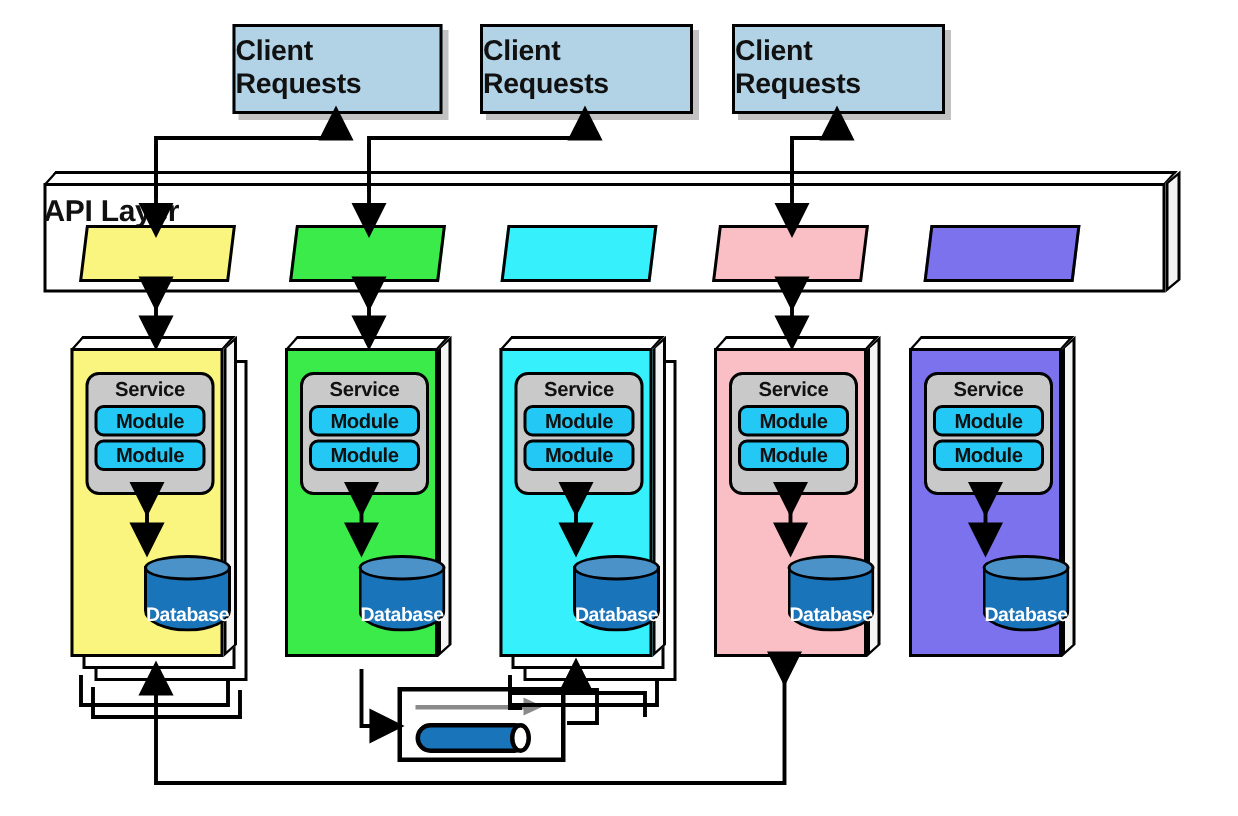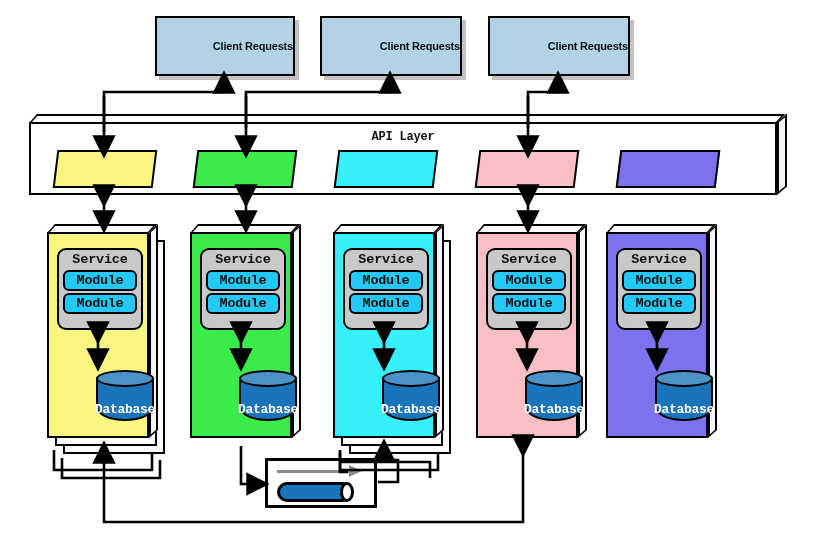--- a/index.html
+++ b/index.html
@@ -11,59 +11,59 @@
   #stage{position:absolute;left:0;top:0;width:825px;height:544px;}
 
   
   #wires{position:absolute;left:0;top:0;width:825px;height:544px;pointer-events:none;}
 
   
   .client-box{
     position:absolute;background:#b2d3e6;border:2.5px solid #000;
     box-shadow:4px 4px 0 rgba(120,120,120,.45);
     display:flex;align-items:center;justify-content:flex-end;
-    font-size:11px;font-weight:700;color:#111;letter-spacing:-.2px;
+    font-size:19px;font-weight:700;color:#111;letter-spacing:-.2px;
     box-sizing:border-box;
   }
 
   
   #api-layer{position:absolute;left:29px;top:114px;width:766px;height:89px;}
   .api-slab{
     position:absolute;left:0;top:8px;width:748px;height:73px;
     background:#fff;border:2.5px solid #000;box-sizing:border-box;
   }
   .api-bevel-top{
     position:absolute;left:0;top:0;width:748px;height:9px;
     background:#fff;border:2.5px solid #000;border-bottom:none;box-sizing:border-box;
     transform:skewX(-42deg);transform-origin:bottom left;
   }
   .api-bevel-right{
     position:absolute;left:748px;top:8px;width:10px;height:73px;
     background:#f2f2f2;border:2.5px solid #000;box-sizing:border-box;
     transform:skewY(-40deg);transform-origin:top left;
   }
   #api-title{
-    position:absolute;left:0;top:16px;width:748px;text-align:center;
-    font-size:12px;font-weight:700;color:#111;letter-spacing:-.2px;font-family:Liberation Mono, monospace;
+    position:absolute;left:0;top:16px;width:748px;
+    font-size:20px;font-weight:700;color:#111;letter-spacing:-.2px;
   }
   .api-para{
     position:absolute;top:36px;width:100px;height:38px;
     border:2.5px solid #000;box-sizing:border-box;
     transform:skewX(-7deg);
   }
 
   
   .svc-col{position:absolute;top:224px;width:110px;height:222px;}
   .svc-ghost{
     position:absolute;background:#fff;border:2.5px solid #000;
     width:102px;height:214px;box-sizing:border-box;
   }
   .svc-body{
     position:absolute;left:0;top:8px;width:102px;height:206px;
-    border:2.5px solid #000;box-sizing:border-box;font-family:Liberation Mono, monospace;
+    border:2.5px solid #000;box-sizing:border-box;
   }
   .svc-bevel-top{
     position:absolute;left:0;top:0;width:102px;height:9px;
     background:#fff;border:2.5px solid #000;border-bottom:none;box-sizing:border-box;
     transform:skewX(-42deg);transform-origin:bottom left;
   }
   .svc-bevel-right{
     position:absolute;left:102px;top:8px;width:9px;height:206px;
     background:#f4f4f4;border:2.5px solid #000;box-sizing:border-box;
     transform:skewY(-42deg);transform-origin:top left;

